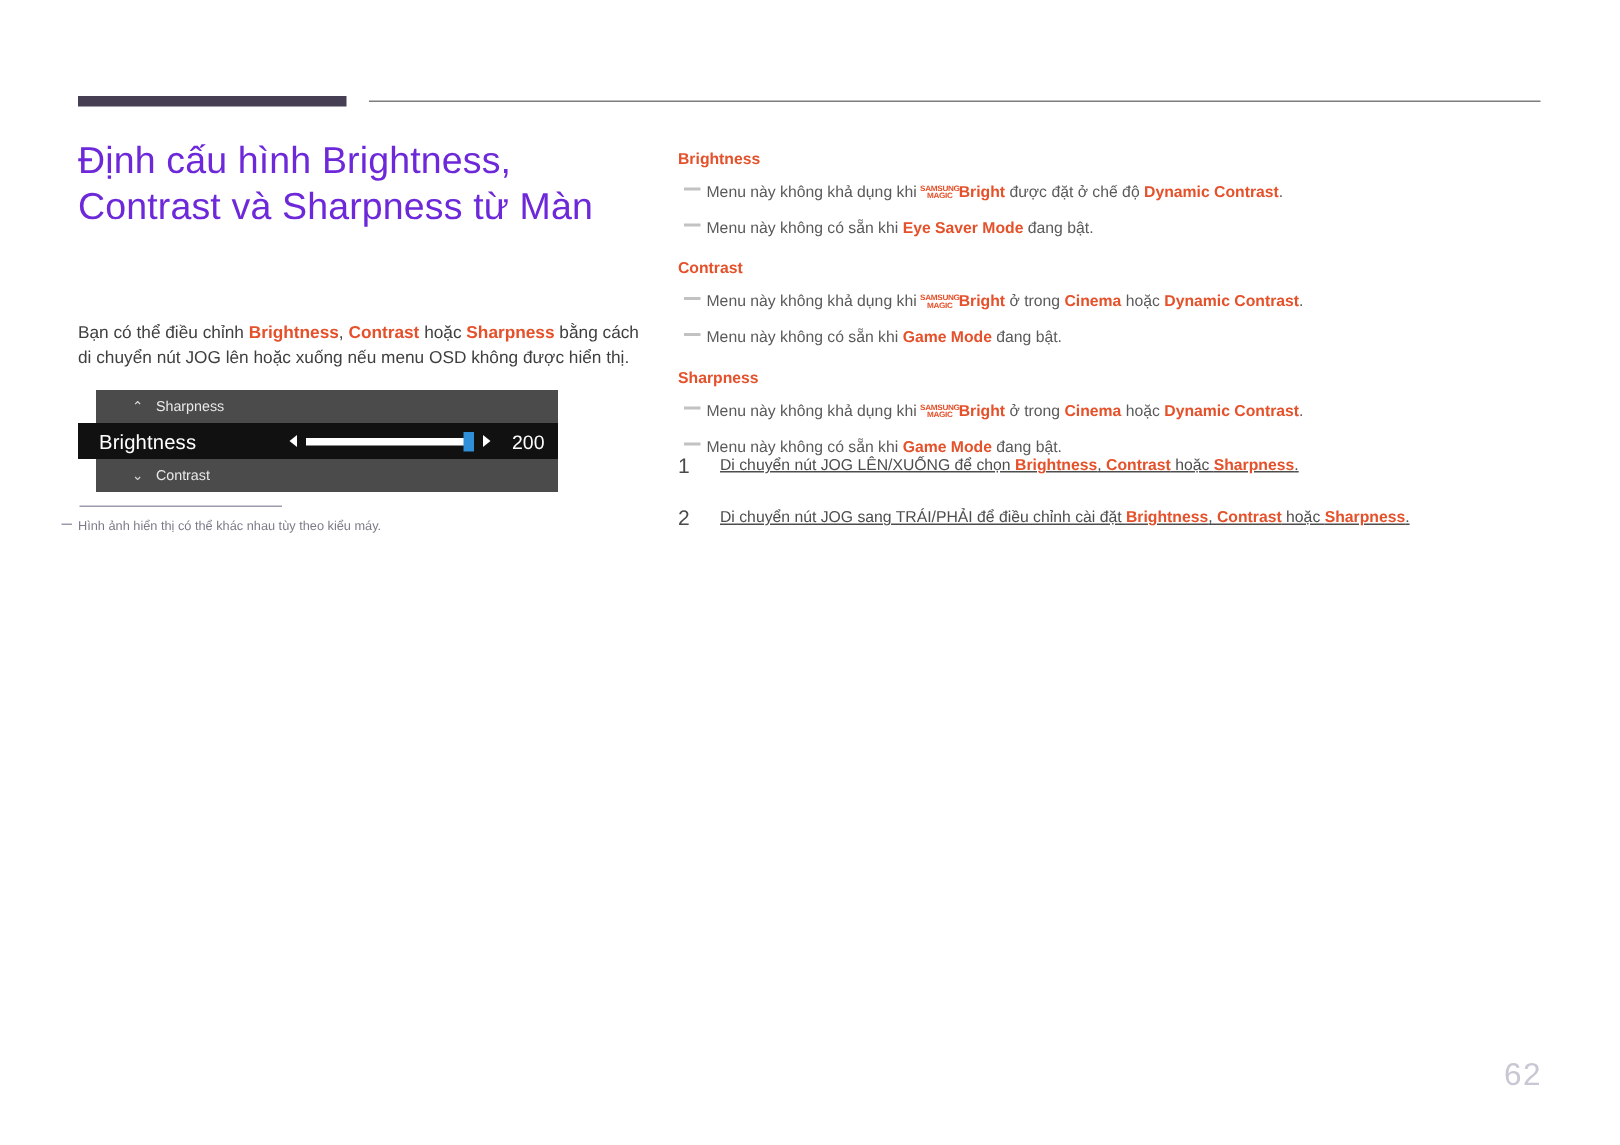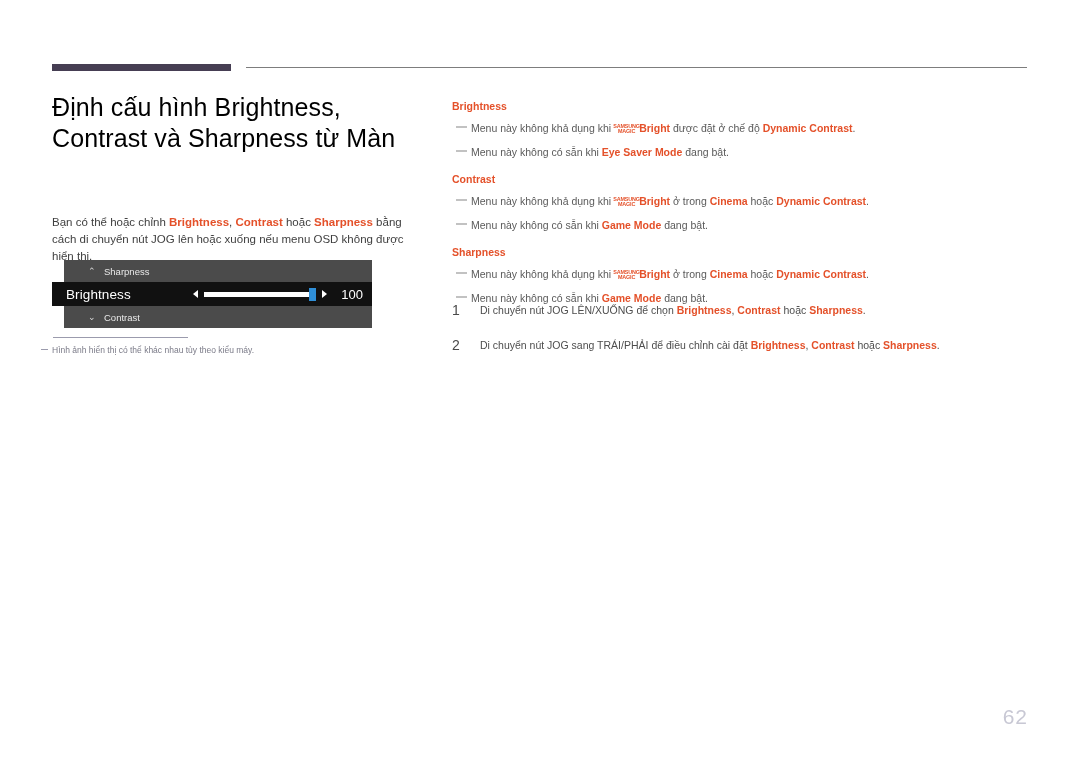--- a/index.html
+++ b/index.html
@@ -37,21 +37,21 @@
   
   .left-col {
     position: absolute;
     left: 52px;
     top: 92px;
     width: 380px;
   }
   .page-heading {
     font-size: 25px;
     line-height: 31px;
-    color: #000000;
+    color: #6d28d9;
     font-weight: 400;
     margin: 0;
     letter-spacing: 0.1px;
   }
   .intro-para {
     margin: 0;
     position: absolute;
     left: 0;
     top: 122px;
     width: 375px;
@@ -234,20 +234,21 @@
     flex: 0 0 28px;
     font-size: 14px;
     color: #4a4a4a;
     line-height: 15px;
   }
   .step-text {
     font-size: 10.5px;
     line-height: 15px;
     color: #4d4d4d;
     white-space: nowrap;
+    text-decoration: underline;
   }
 
   
   .page-num {
     position: absolute;
     right: 52px;
     top: 705px;
     font-size: 21px;
     color: #c8c8d4;
     letter-spacing: 1px;
@@ -259,37 +260,37 @@
 <div class="top-rule-thick"></div>
 <div class="top-rule-thin"></div>
 
 <div class="left-col">
 
   <h1 class="page-heading">
     <span>Định cấu hình Brightness,</span><br>
     <span>Contrast và Sharpness từ Màn</span><br>
   </h1>
 
-  <p class="intro-para"><span>Bạn có thể hoặc chỉnh </span><span class="kw">Brightness</span><span>, </span><span class="kw">Contrast</span><span> hoặc </span><span class="kw">Sharpness</span><span> bằng cách di chuyển nút JOG lên hoặc xuống nếu menu OSD không được hiển thị.</span></p>
+  <p class="intro-para"><span>Bạn có thể điều chỉnh </span><span class="kw">Brightness</span><span>, </span><span class="kw">Contrast</span><span> hoặc </span><span class="kw">Sharpness</span><span> bằng cách di chuyển nút JOG lên hoặc xuống nếu menu OSD không được hiển thị.</span></p>
 
   <div class="osd">
     <div class="osd-row top">
       <span class="osd-chevron">⌃</span>
       <span>Sharpness</span>
     </div>
 
     <div class="osd-row-active">
       <span class="osd-active-label">Brightness</span>
       <div class="osd-slider">
         <div class="arrow-left"></div>
         <div class="slider-track">
           <div class="slider-handle"></div>
         </div>
         <div class="arrow-right"></div>
-        <div class="slider-value">100</div>
+        <div class="slider-value">200</div>
       </div>
     </div>
 
     <div class="osd-row bottom">
       <span class="osd-chevron">⌄</span>
       <span>Contrast</span>
     </div>
   </div>
 </div>
 

